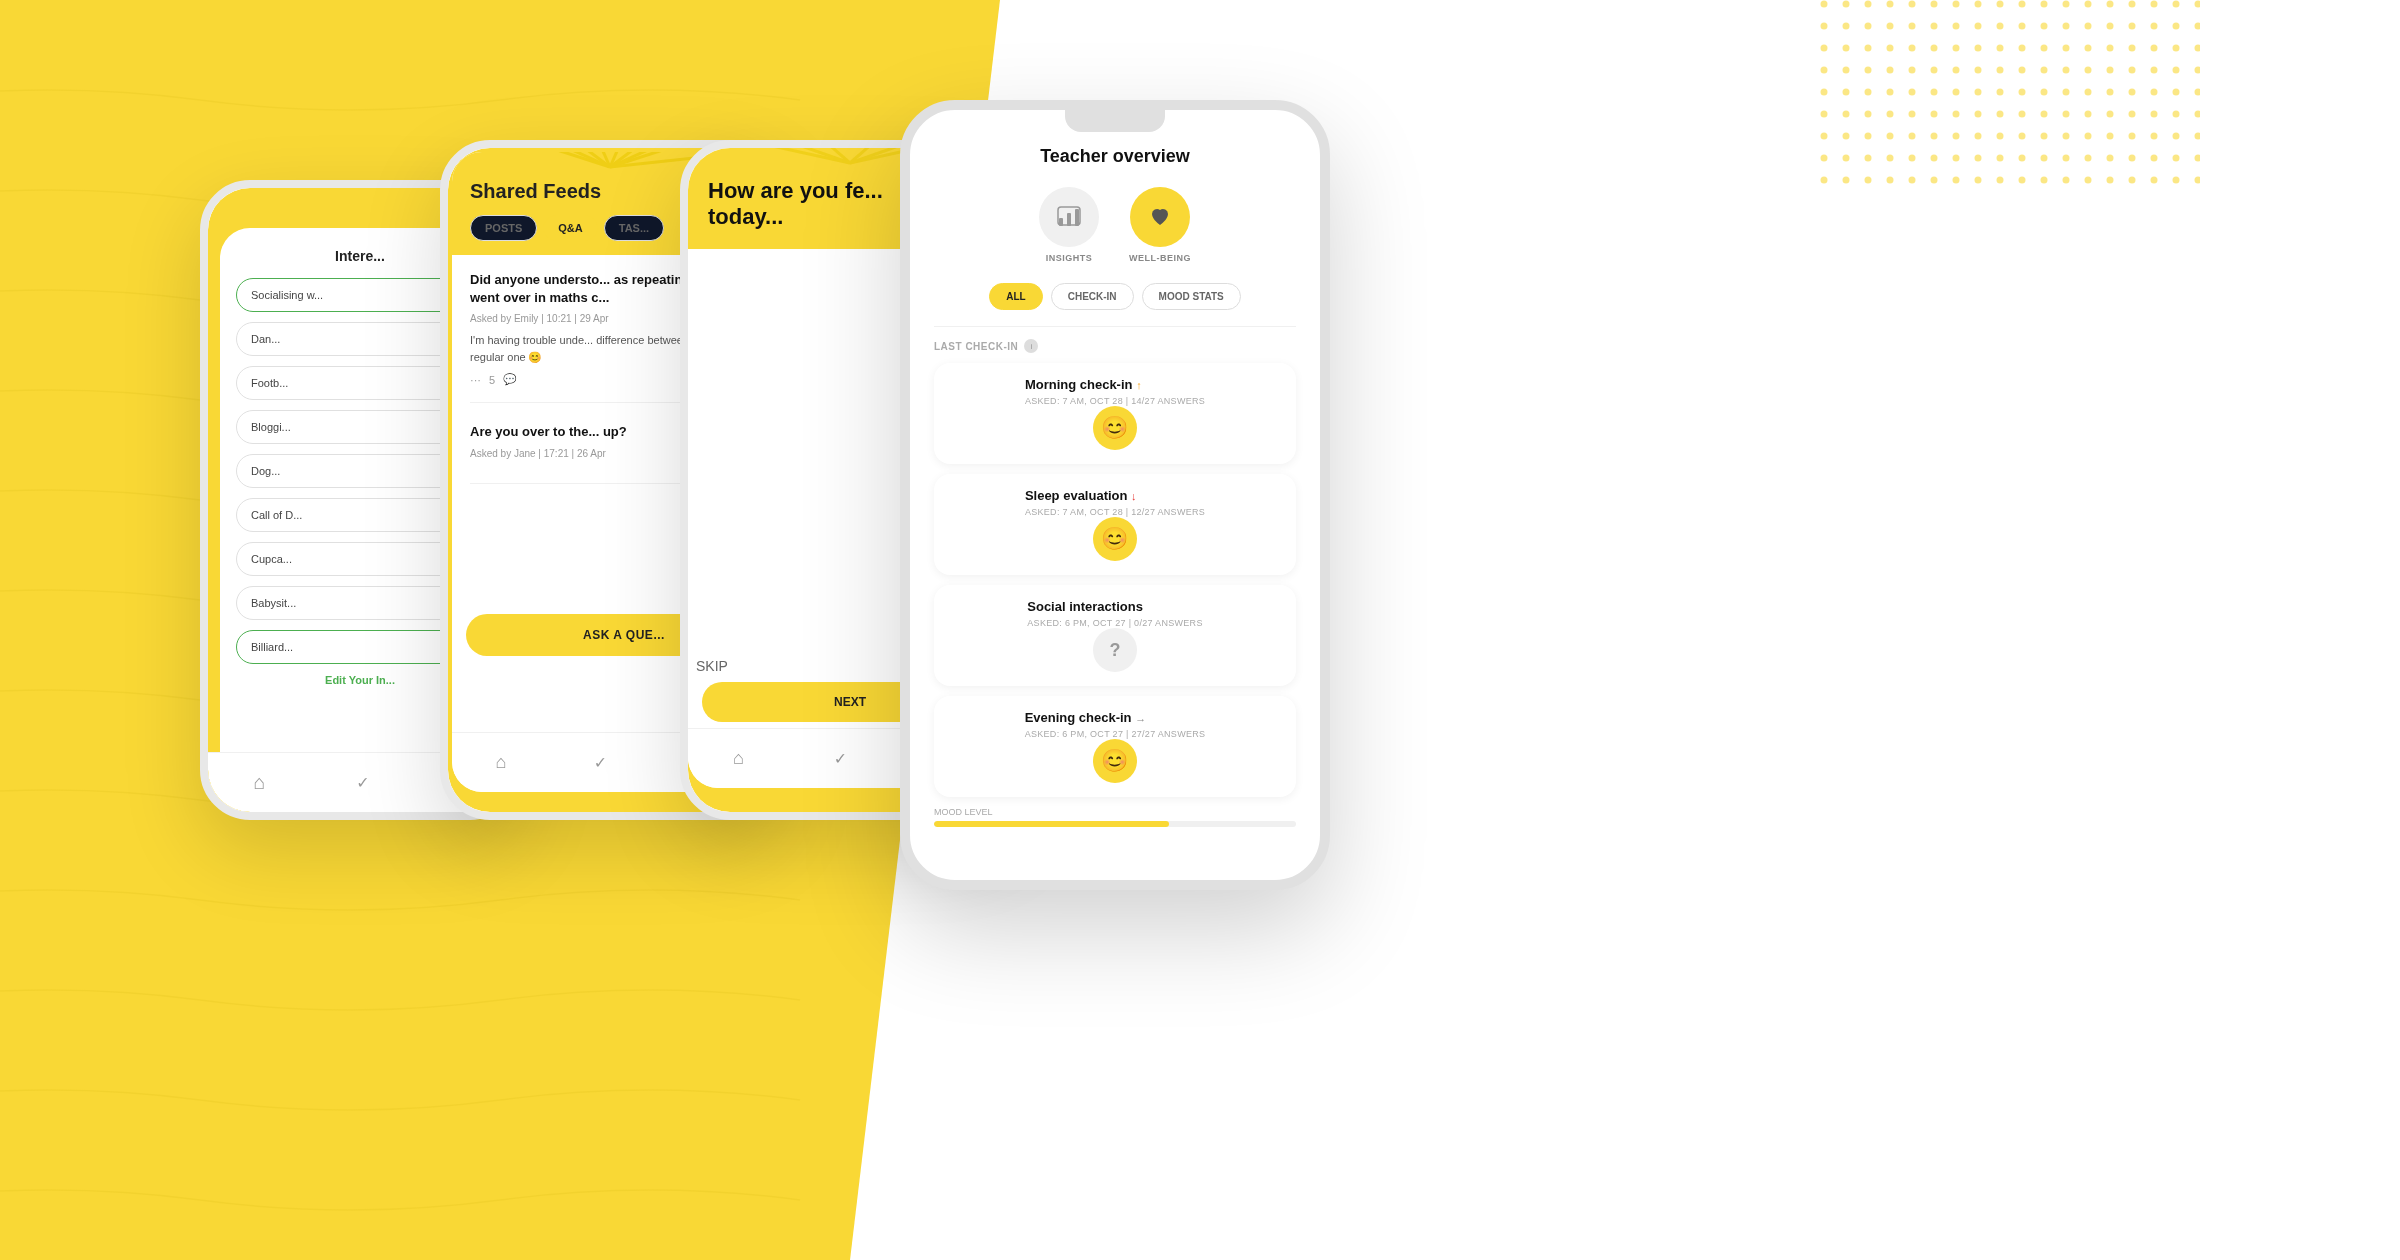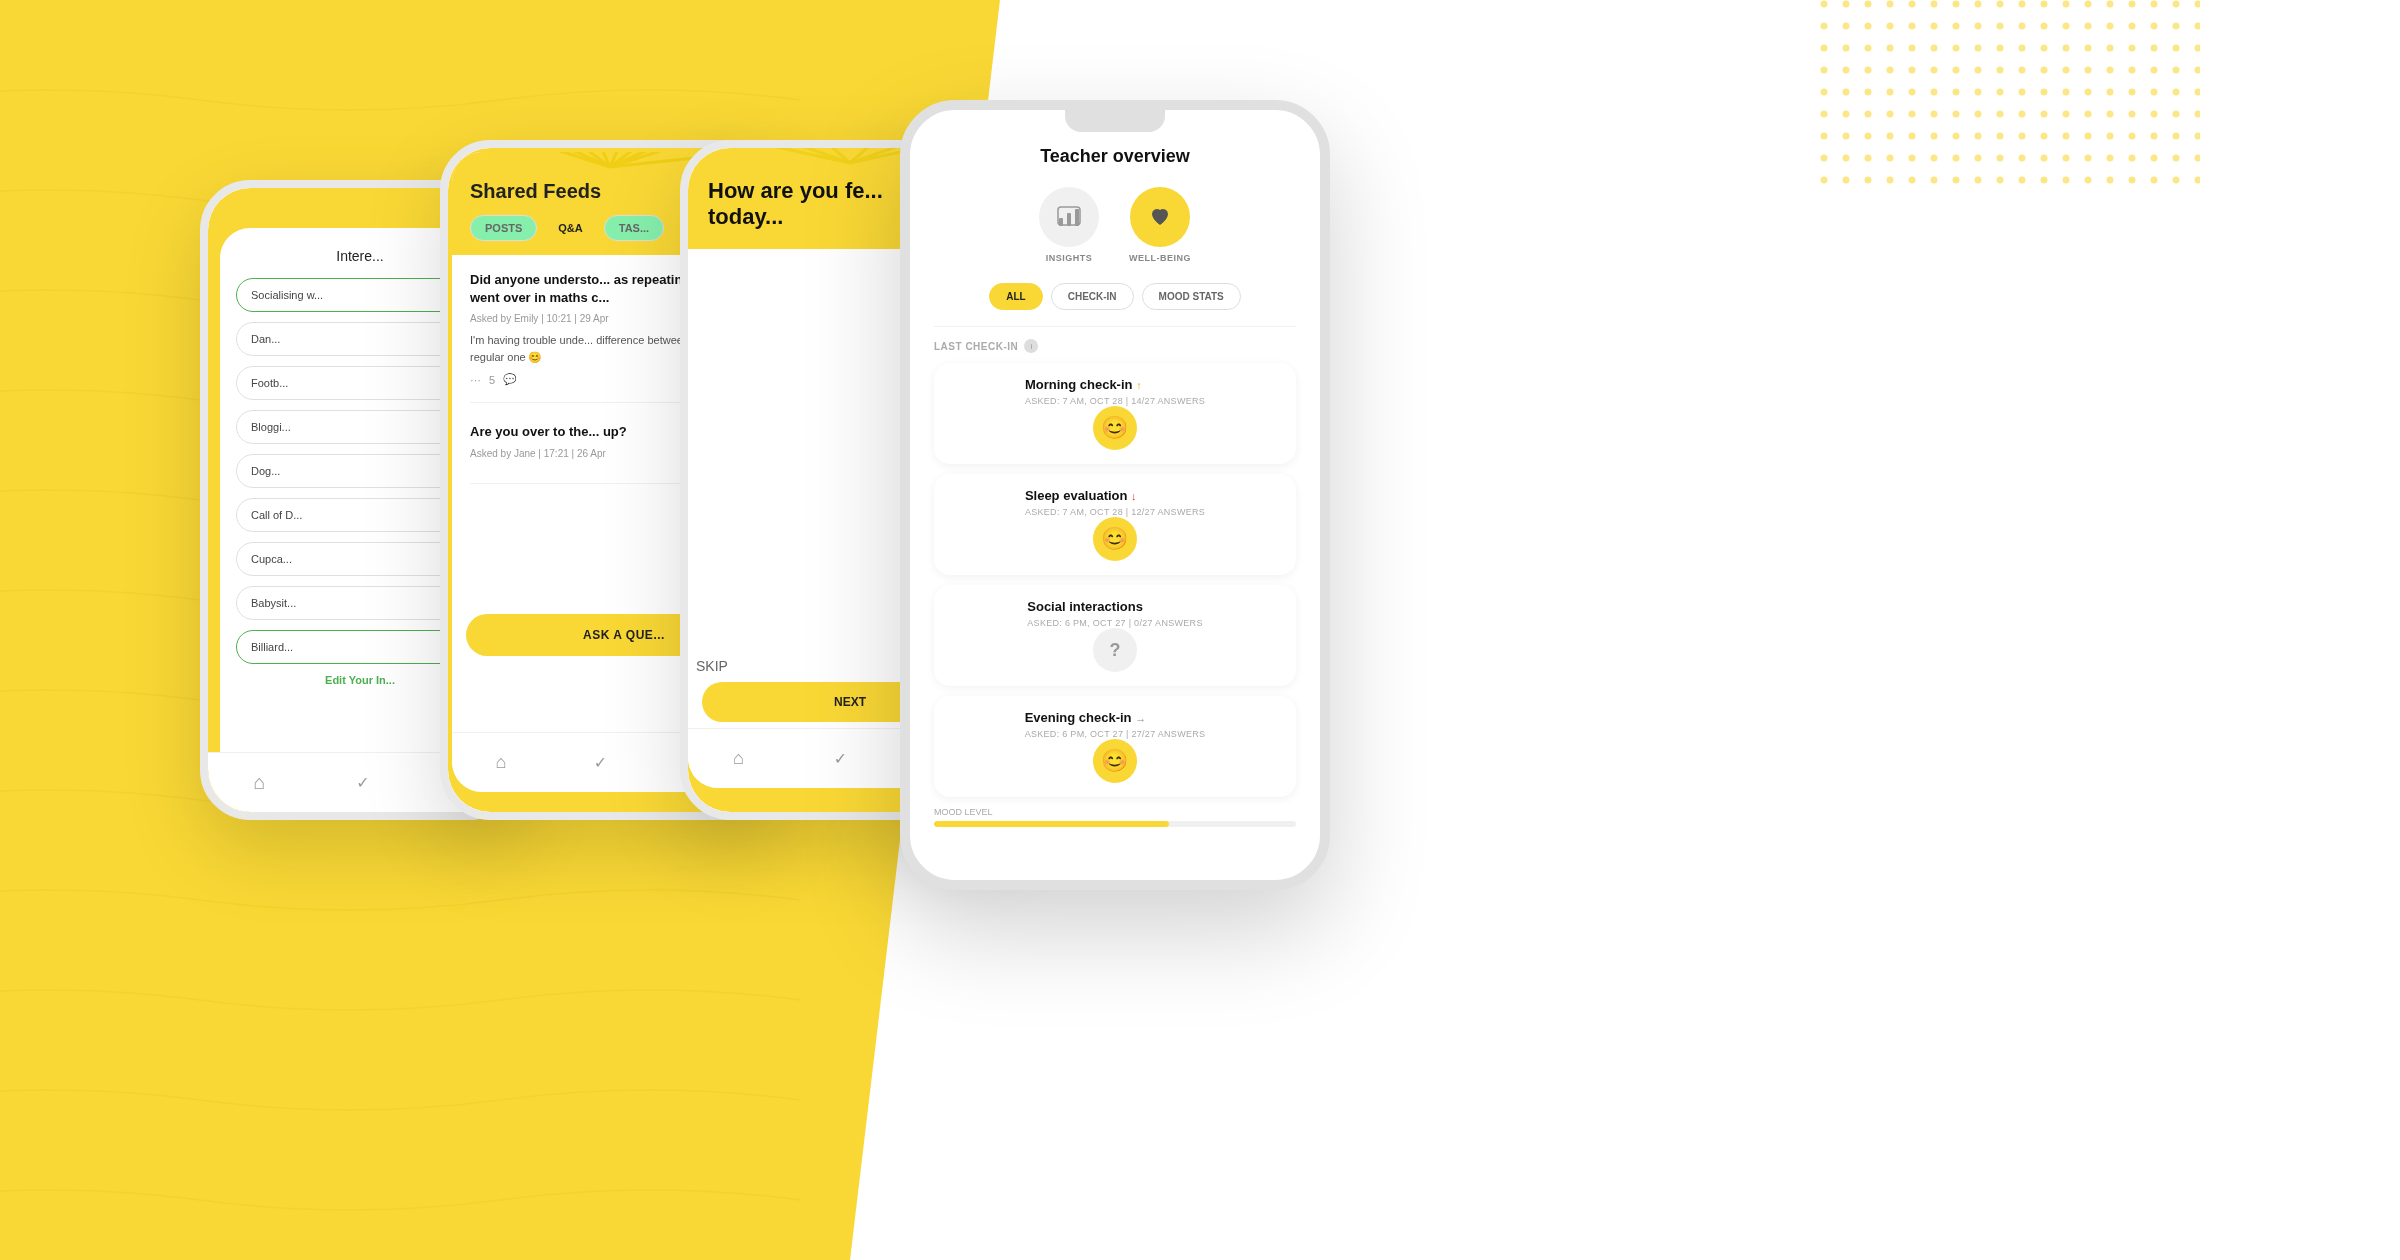--- a/index.html
+++ b/index.html
@@ -166,21 +166,21 @@
       width: 36px;
       height: 36px;
       border-radius: 50%;
       background: #ddd;
       overflow: hidden;
     }
 
     
     .interests-title {
       font-size: 14px;
-      font-weight: 400;
+      font-weight: 700;
       text-align: center;
       margin-bottom: 14px;
       color: #222;
     }
     .interest-item {
       height: 34px;
       border: 1.5px solid #e0e0e0;
       border-radius: 20px;
       display: flex;
       align-items: center;
@@ -210,21 +210,21 @@
       display: flex;
       gap: 6px;
       padding-bottom: 14px;
     }
     .feeds-tab {
       padding: 6px 14px;
       border-radius: 20px;
       font-size: 11px;
       font-weight: 600;
       border: 1.5px solid #ddd;
-      background: #86efac;
+      background: #0f172a;
       color: #666;
     }
     .feeds-tab.active {
       background: #F9D835;
       border-color: #F9D835;
       color: #222;
     }
     .feeds-content {
       padding: 16px 18px;
       overflow-y: auto;

